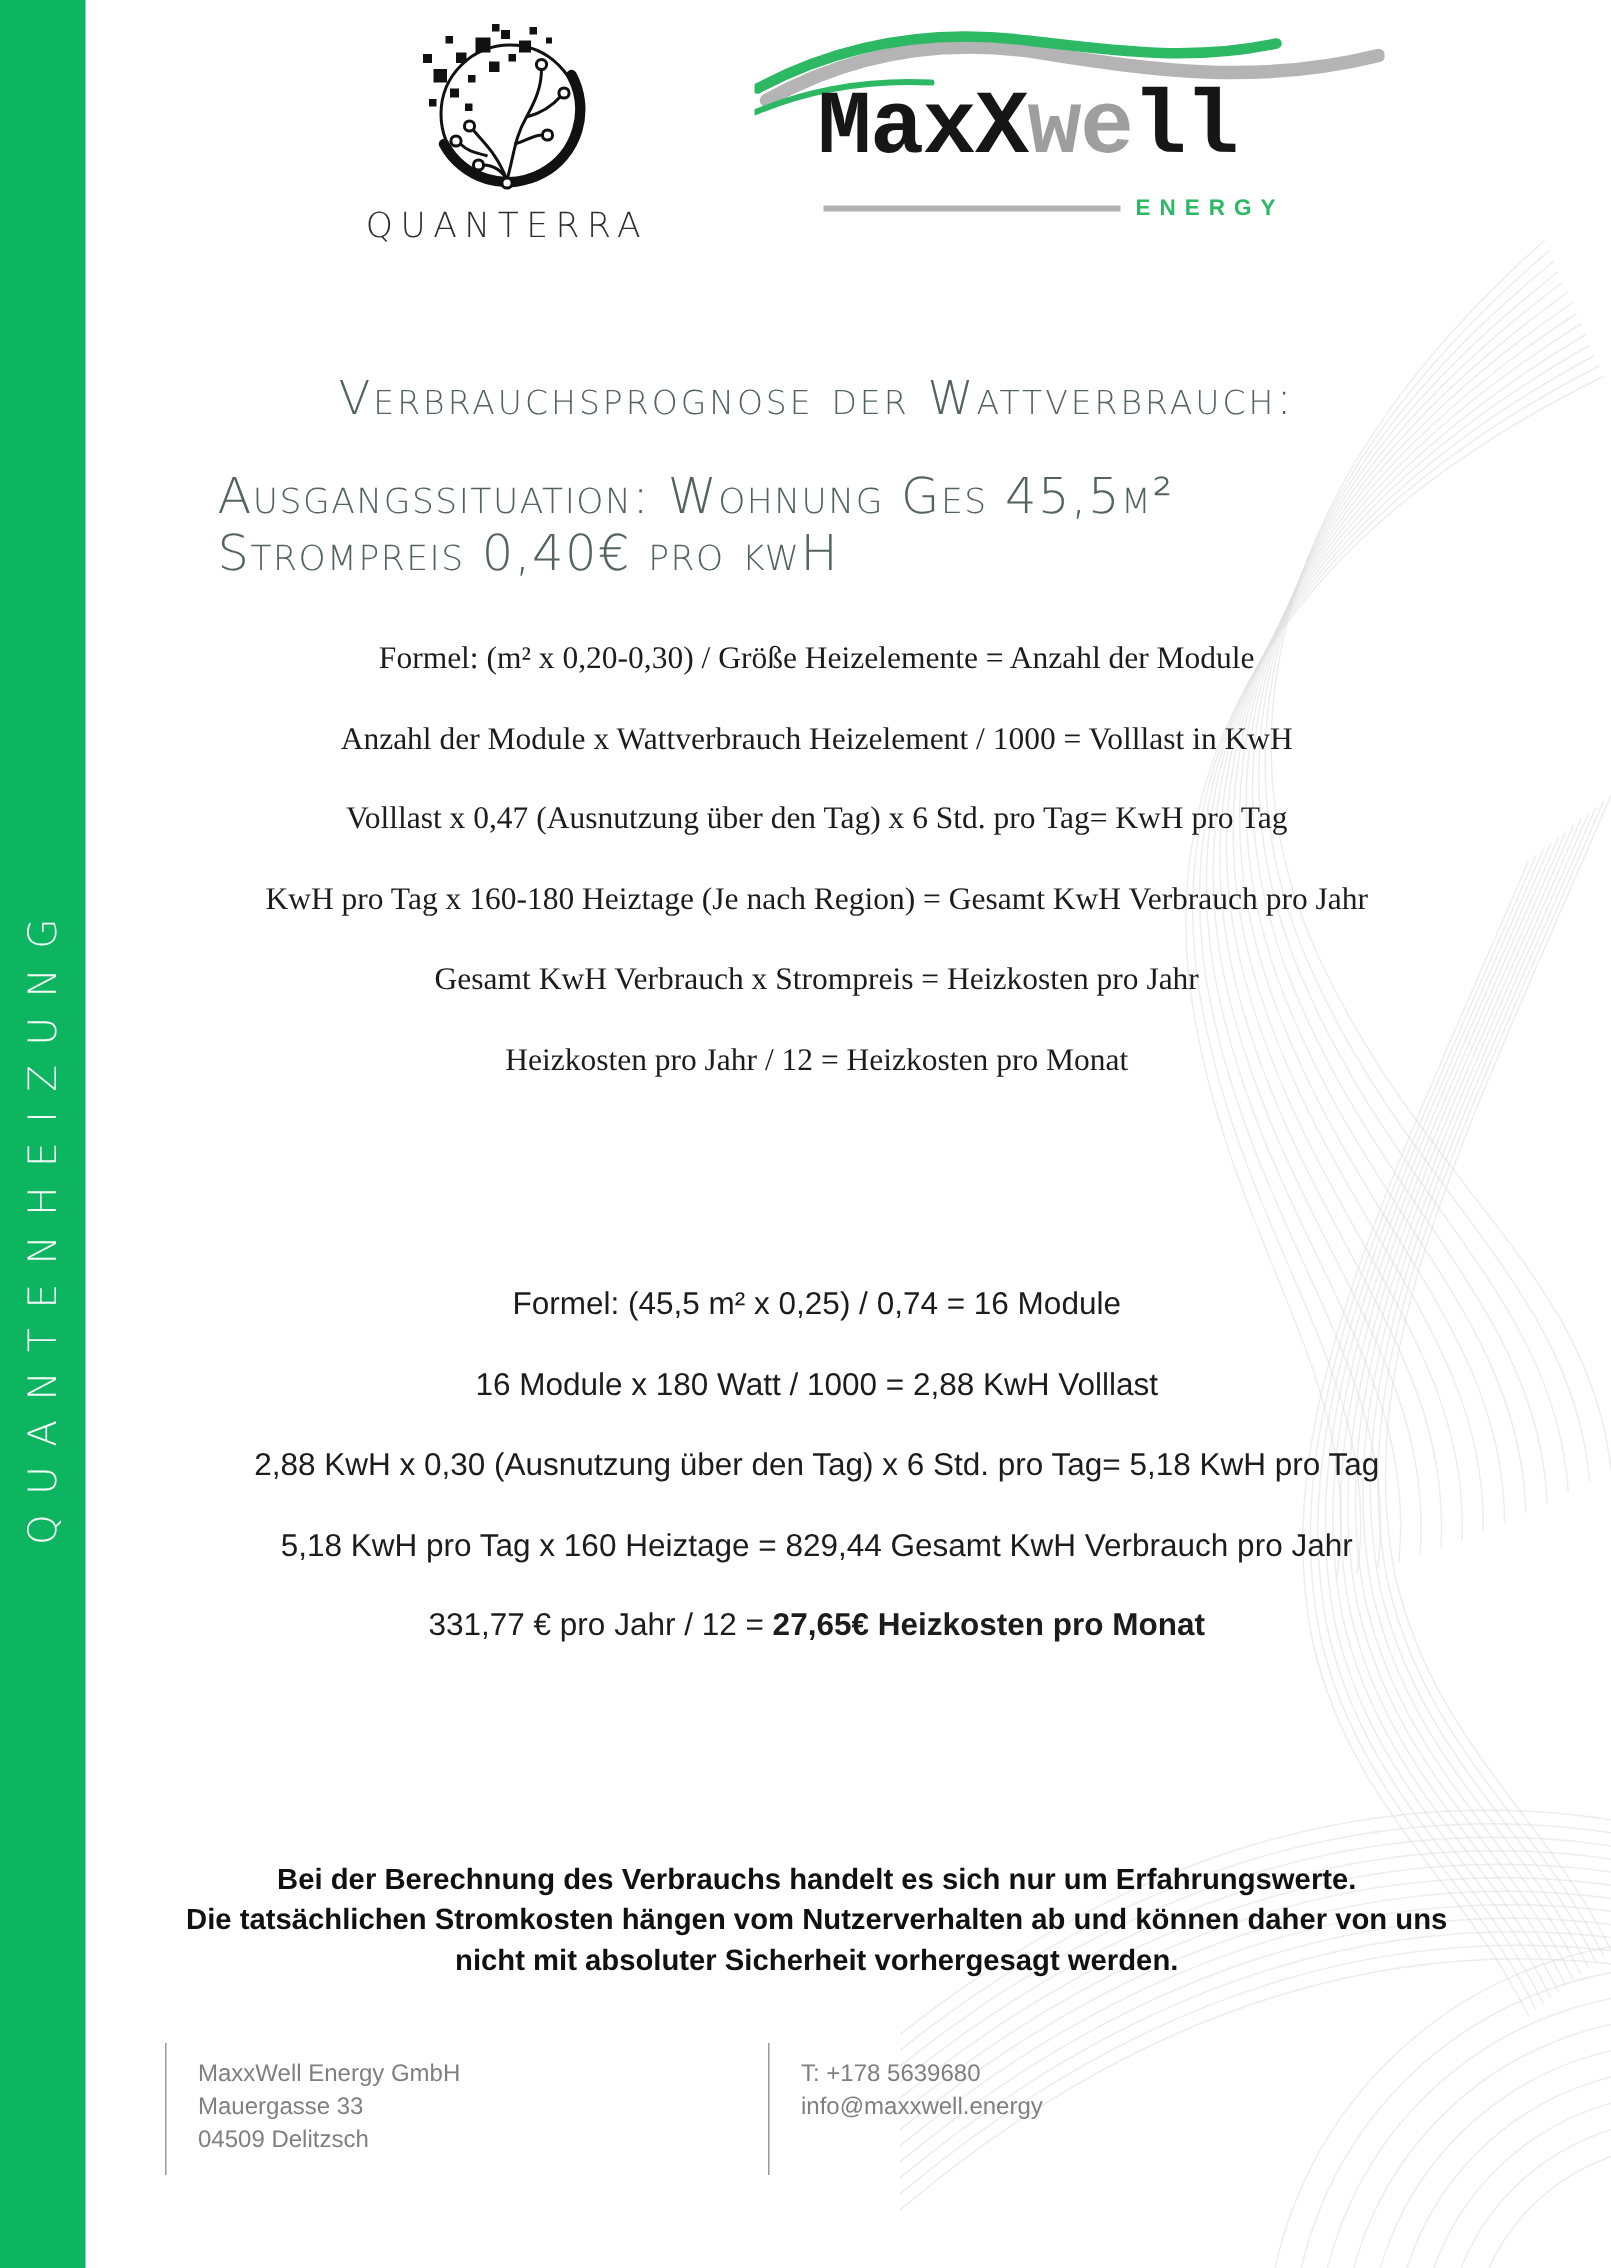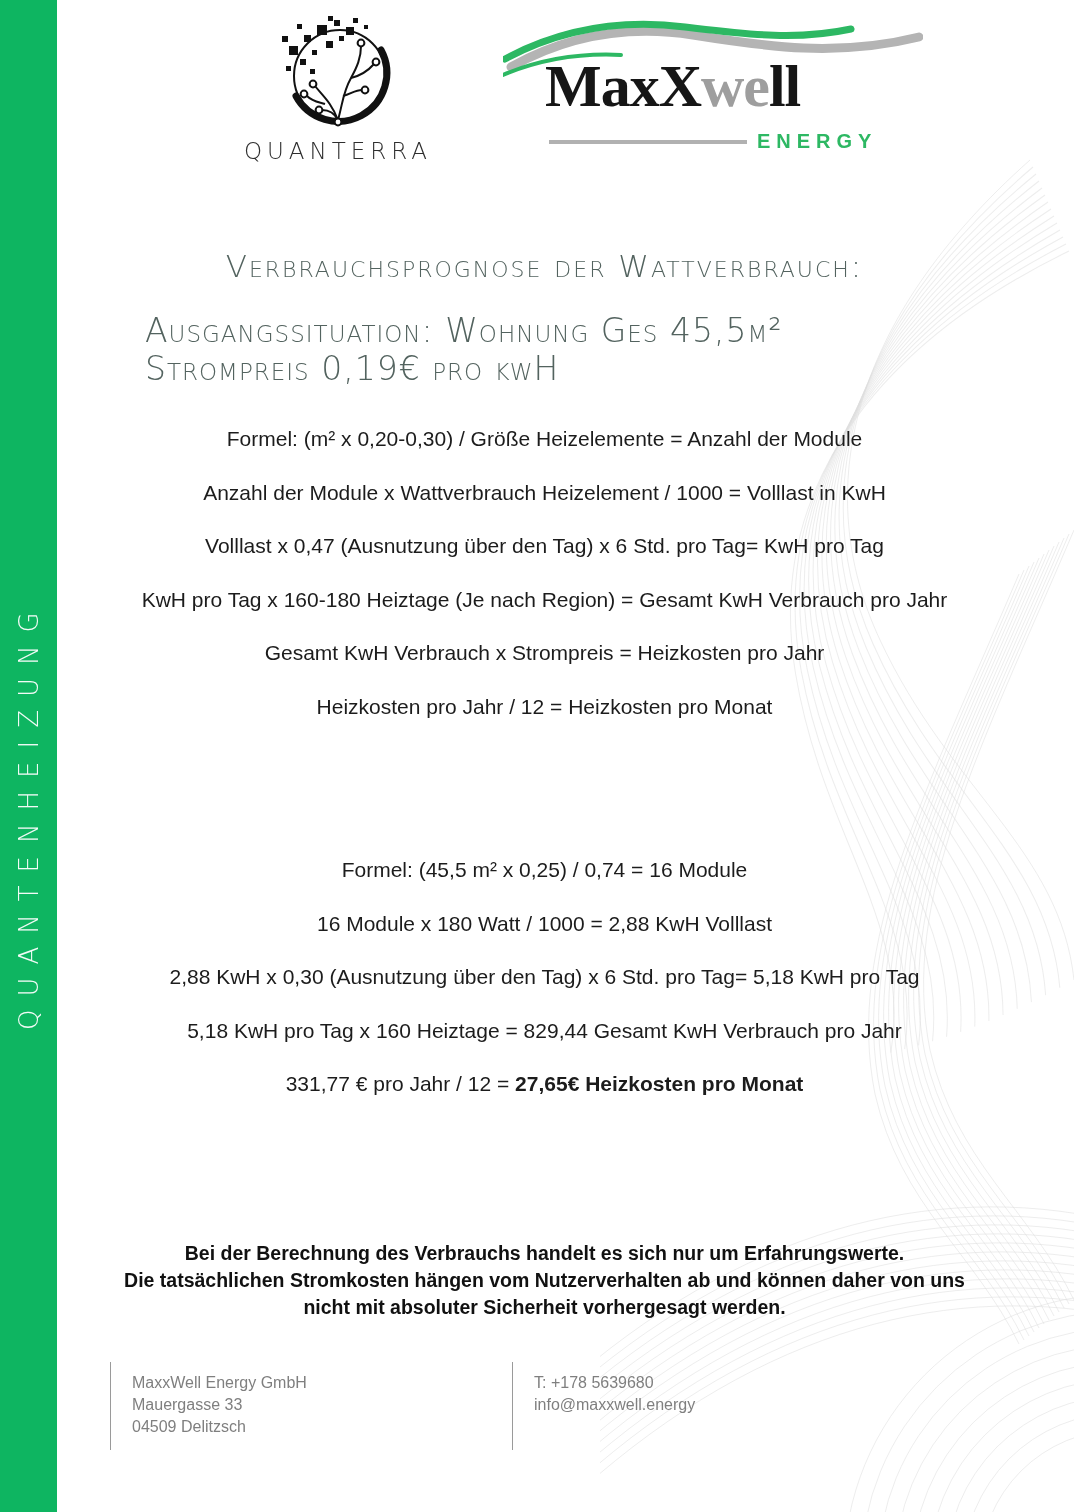--- a/index.html
+++ b/index.html
@@ -28,44 +28,44 @@
   .q-logo .mark{display:block;margin:0 auto;}
   .q-logo .q-name{
     margin-top:2px;font-family:"DejaVu Sans",sans-serif;font-weight:200;
     font-size:23px;letter-spacing:5px;color:#2e2e2e;
   }
   .mx-logo{position:absolute;left:503px;top:12px;width:420px;z-index:2;}
   .mx-waves{position:absolute;left:0;top:5px;width:420px;height:62px;}
   .mx-word{
     position:absolute;left:42px;top:44px;
     font-weight:bold;font-size:60px;letter-spacing:-1px;line-height:1;
-    font-family:Liberation Serif, serif;color:#161616;text-align:center;
+    font-family:Liberation Mono, monospace;color:#161616;text-align:center;
   }
   .mx-word .gray{color:#9e9e9e;}
   .mx-sub{position:absolute;left:46px;top:118px;width:335px;display:flex;align-items:center;}
   .mx-rule{height:4px;background:#b1b1b1;flex:0 0 198px;margin-right:10px;}
   .mx-energy{
-    font-weight:bold;font-size:20px;letter-spacing:6px;color:#2db863;
+    font-weight:bold;font-size:15px;letter-spacing:6px;color:#2db863;
     font-family:"Liberation Sans",sans-serif;
   }
   
   .content{position:absolute;left:57px;top:0;width:975px;z-index:2;}
   .doc-title{
     position:absolute;left:0;top:248px;width:100%;text-align:center;
     font-family:"DejaVu Sans",sans-serif;font-weight:200;
     font-variant:small-caps;font-size:31px;letter-spacing:2px;color:#53635f;
   }
   .doc-subtitle{
     position:absolute;left:88px;top:312px;
     font-family:"DejaVu Sans",sans-serif;font-weight:200;
     font-variant:small-caps;font-size:33px;letter-spacing:1px;line-height:38px;color:#53635f;
   }
   .formulas{position:absolute;left:0;width:100%;text-align:center;
     font-size:21px;line-height:53.5px;color:#1c1c1c;}
-  .formulas.general{top:412px;}
+  .formulas.general{top:412px;font-family:Liberation Serif, serif;}
   .formulas.example{top:843px;}
   .formulas div{white-space:nowrap;}
   .disclaimer{
     position:absolute;left:0;top:1240px;width:100%;text-align:center;
     font-weight:bold;font-size:19.5px;line-height:27px;color:#111;
   }
   
   .footer{position:absolute;left:0;top:0;width:882px;height:1512px;z-index:2;pointer-events:none;}
   .f-div{position:absolute;width:1px;background:#9a9a9a;top:1362px;height:88px;}
   .f-div.one{left:110px;}
@@ -196,21 +196,21 @@
     <span class="mx-rule"></span>
     <span class="mx-energy">ENERGY</span>
   </div>
 </div>
 
 <main class="content">
   <h1 class="doc-title" style="margin:0;">Verbrauchsprognose der Wattverbrauch:</h1>
 
   <div class="doc-subtitle">
     <div>Ausgangssituation: Wohnung Ges 45,5m²</div>
-    <div>Strompreis 0,19€ pro kwH</div>
+    <div>Strompreis 0,40€ pro kwH</div>
   </div>
 
   <div class="formulas general">
     <div>Formel: (m² x 0,20-0,30) / Größe Heizelemente = Anzahl der Module</div>
     <div>Anzahl der Module x Wattverbrauch Heizelement / 1000 = Volllast in KwH</div>
     <div>Volllast x 0,47 (Ausnutzung über den Tag) x 6 Std. pro Tag= KwH pro Tag</div>
     <div>KwH pro Tag x 160-180 Heiztage (Je nach Region) = Gesamt KwH Verbrauch pro Jahr</div>
     <div>Gesamt KwH Verbrauch x Strompreis = Heizkosten pro Jahr</div>
     <div>Heizkosten pro Jahr / 12 = Heizkosten pro Monat</div>
   </div>

